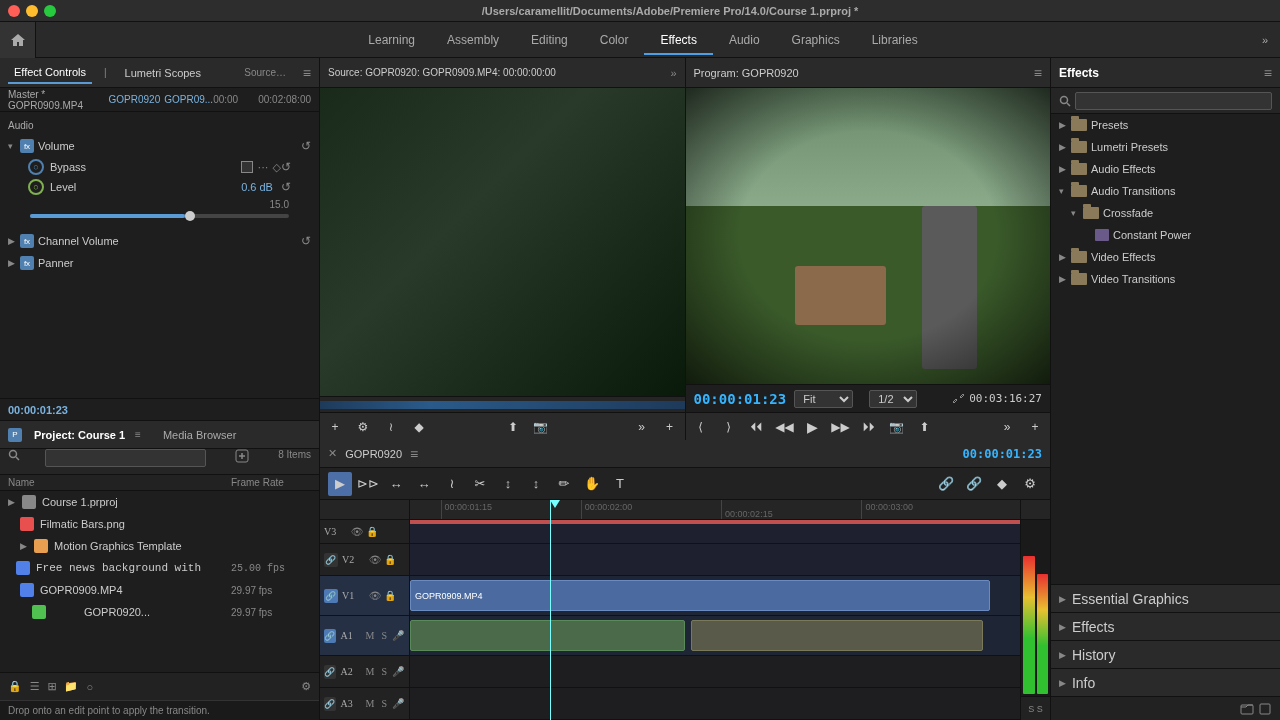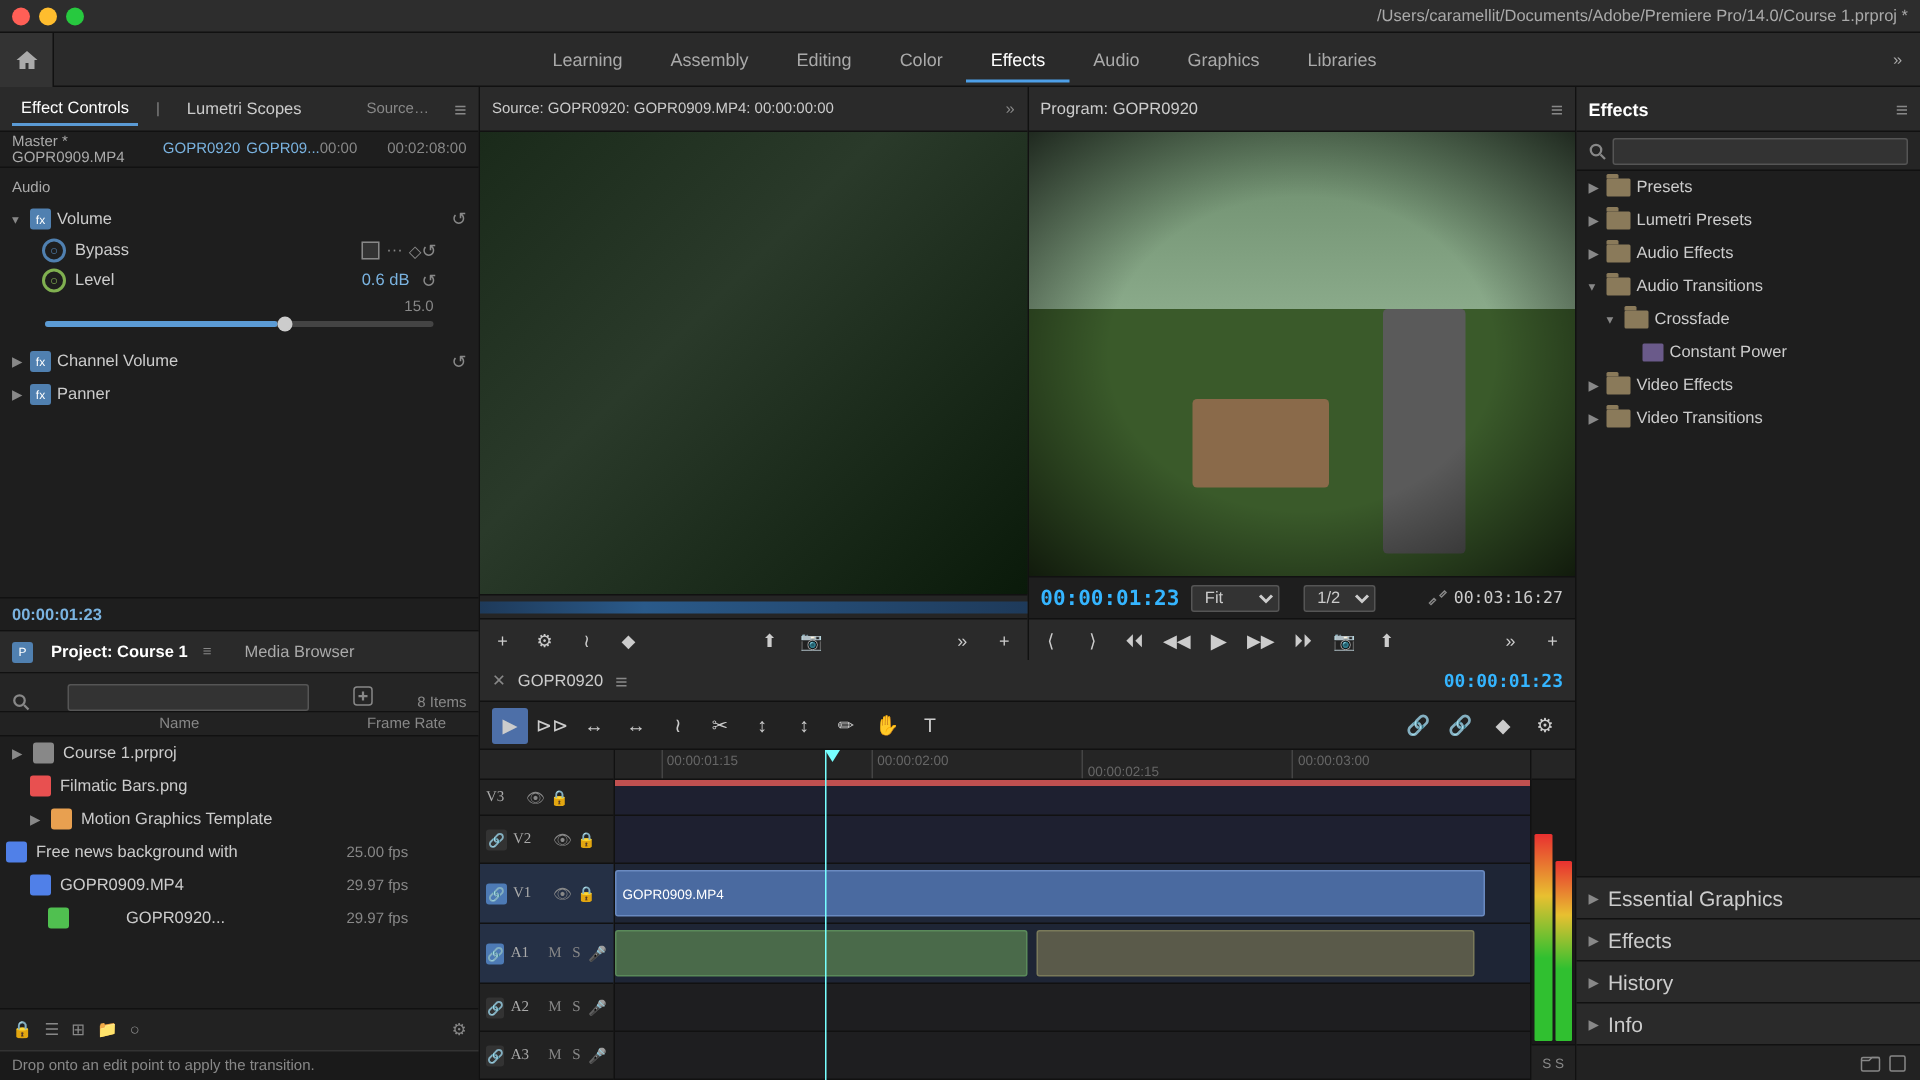--- a/index.html
+++ b/index.html
@@ -8,21 +8,21 @@
     
     #titlebar {
       height: 22px; background: #2d2d2d; display: flex; align-items: center; padding: 0 8px;
       border-bottom: 1px solid #111;
     }
     #titlebar .traffic-lights { display: flex; gap: 6px; margin-right: 12px; }
     .tl { width: 12px; height: 12px; border-radius: 50%; }
     .tl.red { background: #ff5f56; }
     .tl.yellow { background: #ffbd2e; }
     .tl.green { background: #27c93f; }
-    #titlebar .title { flex: 1; text-align: right; font-size: 11px; color: #aaa; }
+    #titlebar .title { flex: 1; text-align: center; font-size: 11px; color: #aaa; font-weight: bold; }
 
     
     #navbar {
       height: 36px; background: #2a2a2a; display: flex; align-items: center;
       border-bottom: 1px solid #111;
     }
     #navbar .home-btn { width: 36px; height: 36px; display: flex; align-items: center; justify-content: center; background: #333; border-right: 1px solid #111; }
     #navbar .nav-tabs { display: flex; flex: 1; justify-content: center; gap: 0; }
     .nav-tab { padding: 8px 16px; font-size: 12px; color: #aaa; cursor: pointer; position: relative; }
     .nav-tab.active { color: #fff; }
@@ -57,24 +57,24 @@
     .ec-slider-fill { height: 100%; background: #5b9bd5; border-radius: 2px; width: 60%; }
 
     #ec-timecode { height: 22px; background: #1e1e1e; display: flex; align-items: center; padding: 0 8px; border-top: 1px solid #111; }
     #ec-timecode span { color: #7ab3e0; font-size: 11px; font-weight: bold; }
 
     
     #project-panel { height: 280px; background: #1e1e1e; border-top: 1px solid #111; display: flex; flex-direction: column; }
     #project-header { height: 28px; background: #2a2a2a; display: flex; align-items: center; padding: 0 8px; border-bottom: 1px solid #111; gap: 8px; }
     #project-header .ph-title { font-size: 11px; color: #fff; font-weight: bold; }
     #project-header .ph-tab { font-size: 11px; color: #aaa; cursor: pointer; padding: 2px 6px; }
-    #project-search { height: 26px; background: #252525; display: flex; align-items: flex-end; padding: 0 8px; border-bottom: 1px solid #111; gap: 25px; }
+    #project-search { height: 26px; background: #252525; display: flex; align-items: flex-start; padding: 0 8px; border-bottom: 1px solid #111; gap: 25px; }
     #project-search input { flex: 1; background: #333; border: 1px solid #555; color: #ccc; font-size: 11px; padding: 2px 6px; border-radius: 2px; }
     #project-search .items-count { color: #888; font-size: 10px; }
-    #project-list-header { display: flex; padding: 2px 8px; background: #222; border-bottom: 1px solid #111; text-align: center; }
+    #project-list-header { display: flex; padding: 2px 8px; background: #222; border-bottom: 1px solid #111; }
     #project-list-header .col-name { flex: 1; font-size: 10px; color: #888; }
     #project-list-header .col-rate { width: 80px; font-size: 10px; color: #888; }
     #project-items { flex: 1; overflow-y: auto; }
     .project-item { display: flex; align-items: center; padding: 3px 8px; min-height: 22px; cursor: pointer; }
     .project-item .pi-name { flex: 1; font-size: 11px; color: #ccc; }
     .project-item .pi-rate { width: 80px; font-size: 10px; color: #888; }
     .pi-folder-arrow { width: 12px; font-size: 9px; color: #888; margin-right: 2px; }
     #project-bottom { height: 28px; background: #222; border-top: 1px solid #111; display: flex; align-items: center; padding: 0 8px; gap: 8px; }
     #drop-hint { height: 20px; background: #1a1a1a; border-top: 1px solid #333; display: flex; align-items: center; padding: 0 8px; }
     #drop-hint span { font-size: 10px; color: #888; }
@@ -323,21 +323,21 @@
           <span style="width:14px;height:14px;background:#e85050;border-radius:2px;margin-right:6px;flex-shrink:0;"></span>
           <span class="pi-name">Filmatic Bars.png</span>
           <span class="pi-rate"></span>
         </div>
         <div class="project-item" style="padding-left:20px;">
           <span class="pi-folder-arrow">▶</span>
           <span style="width:14px;height:14px;background:#e8a050;border-radius:2px;margin-right:6px;flex-shrink:0;"></span>
           <span class="pi-name">Motion Graphics Template</span>
           <span class="pi-rate"></span>
         </div>
-        <div class="project-item" style="padding-left:4px;">
+        <div class="project-item" style="padding-left:16px;font-family:Liberation Mono, monospace;">
           <span style="width:14px;height:14px;background:#5080e8;border-radius:2px;margin-right:6px;flex-shrink:0;"></span>
           <span class="pi-name">Free news background with</span>
           <span class="pi-rate">25.00 fps</span>
         </div>
         <div class="project-item" style="padding-left:20px;">
           <span style="width:14px;height:14px;background:#5080e8;border-radius:2px;margin-right:6px;flex-shrink:0;"></span>
           <span class="pi-name">GOPR0909.MP4</span>
           <span class="pi-rate">29.97 fps</span>
         </div>
         <div class="project-item" style="padding-left:32px;gap:32px;">

